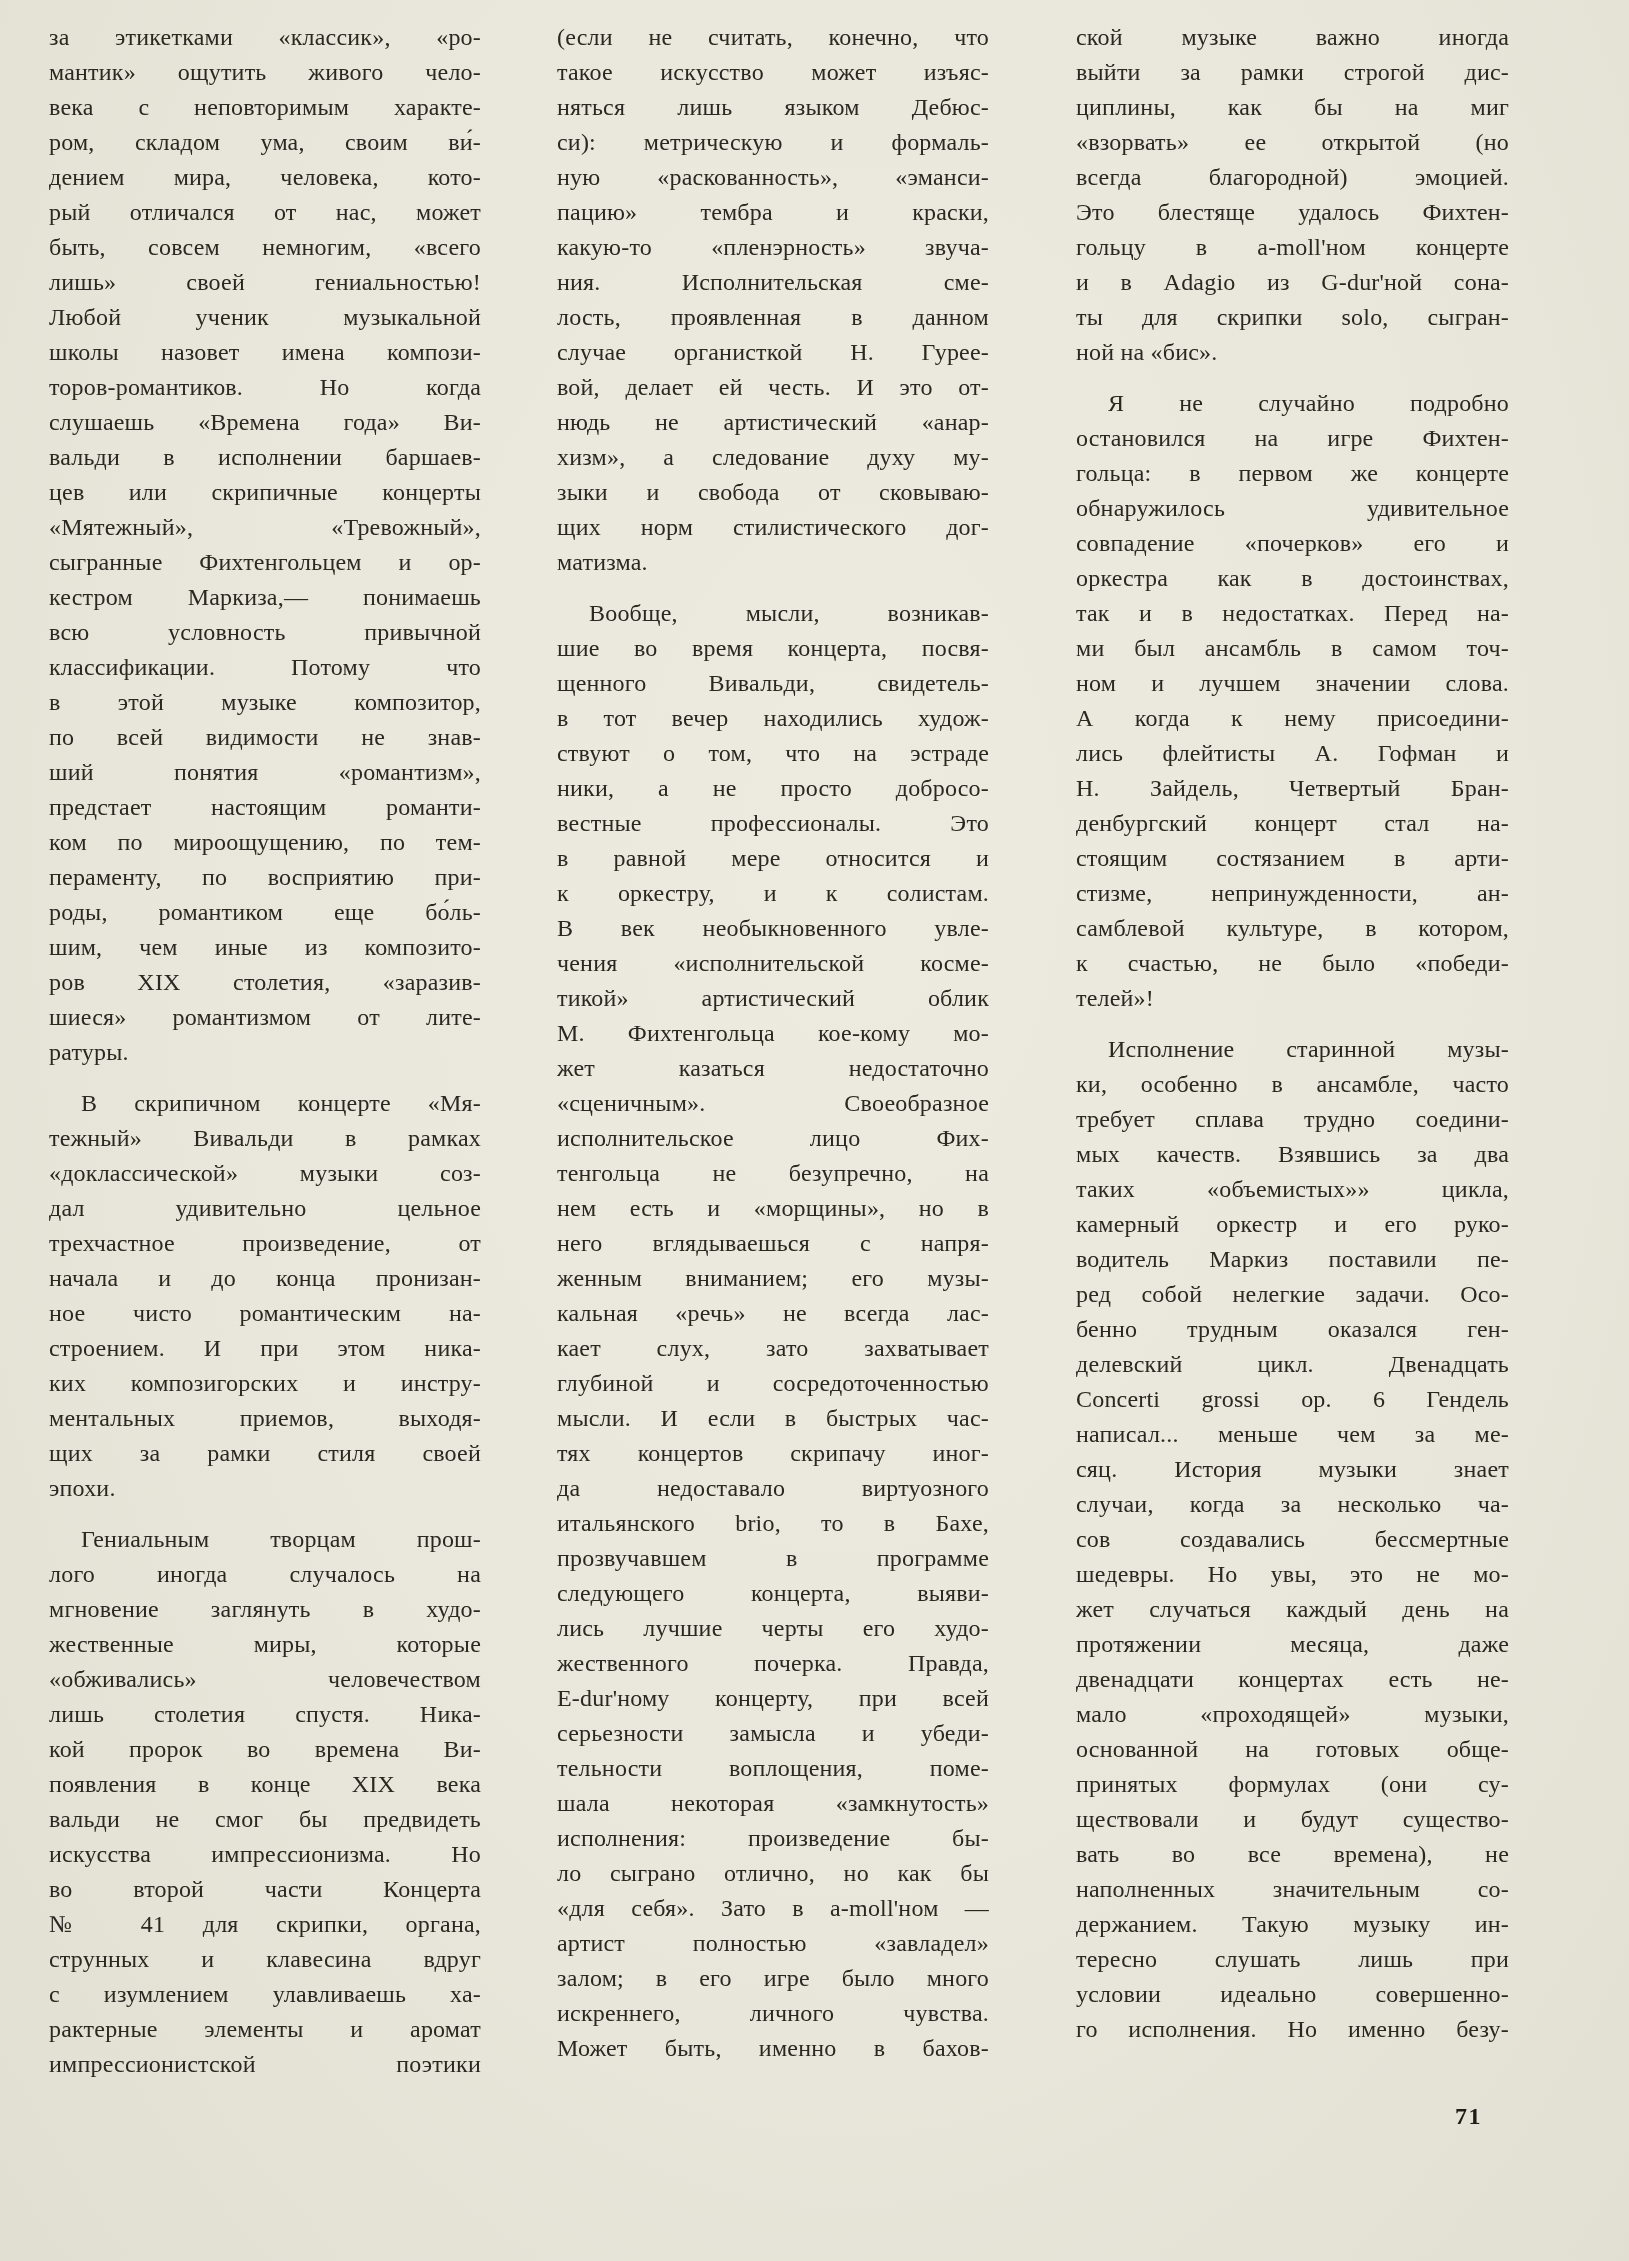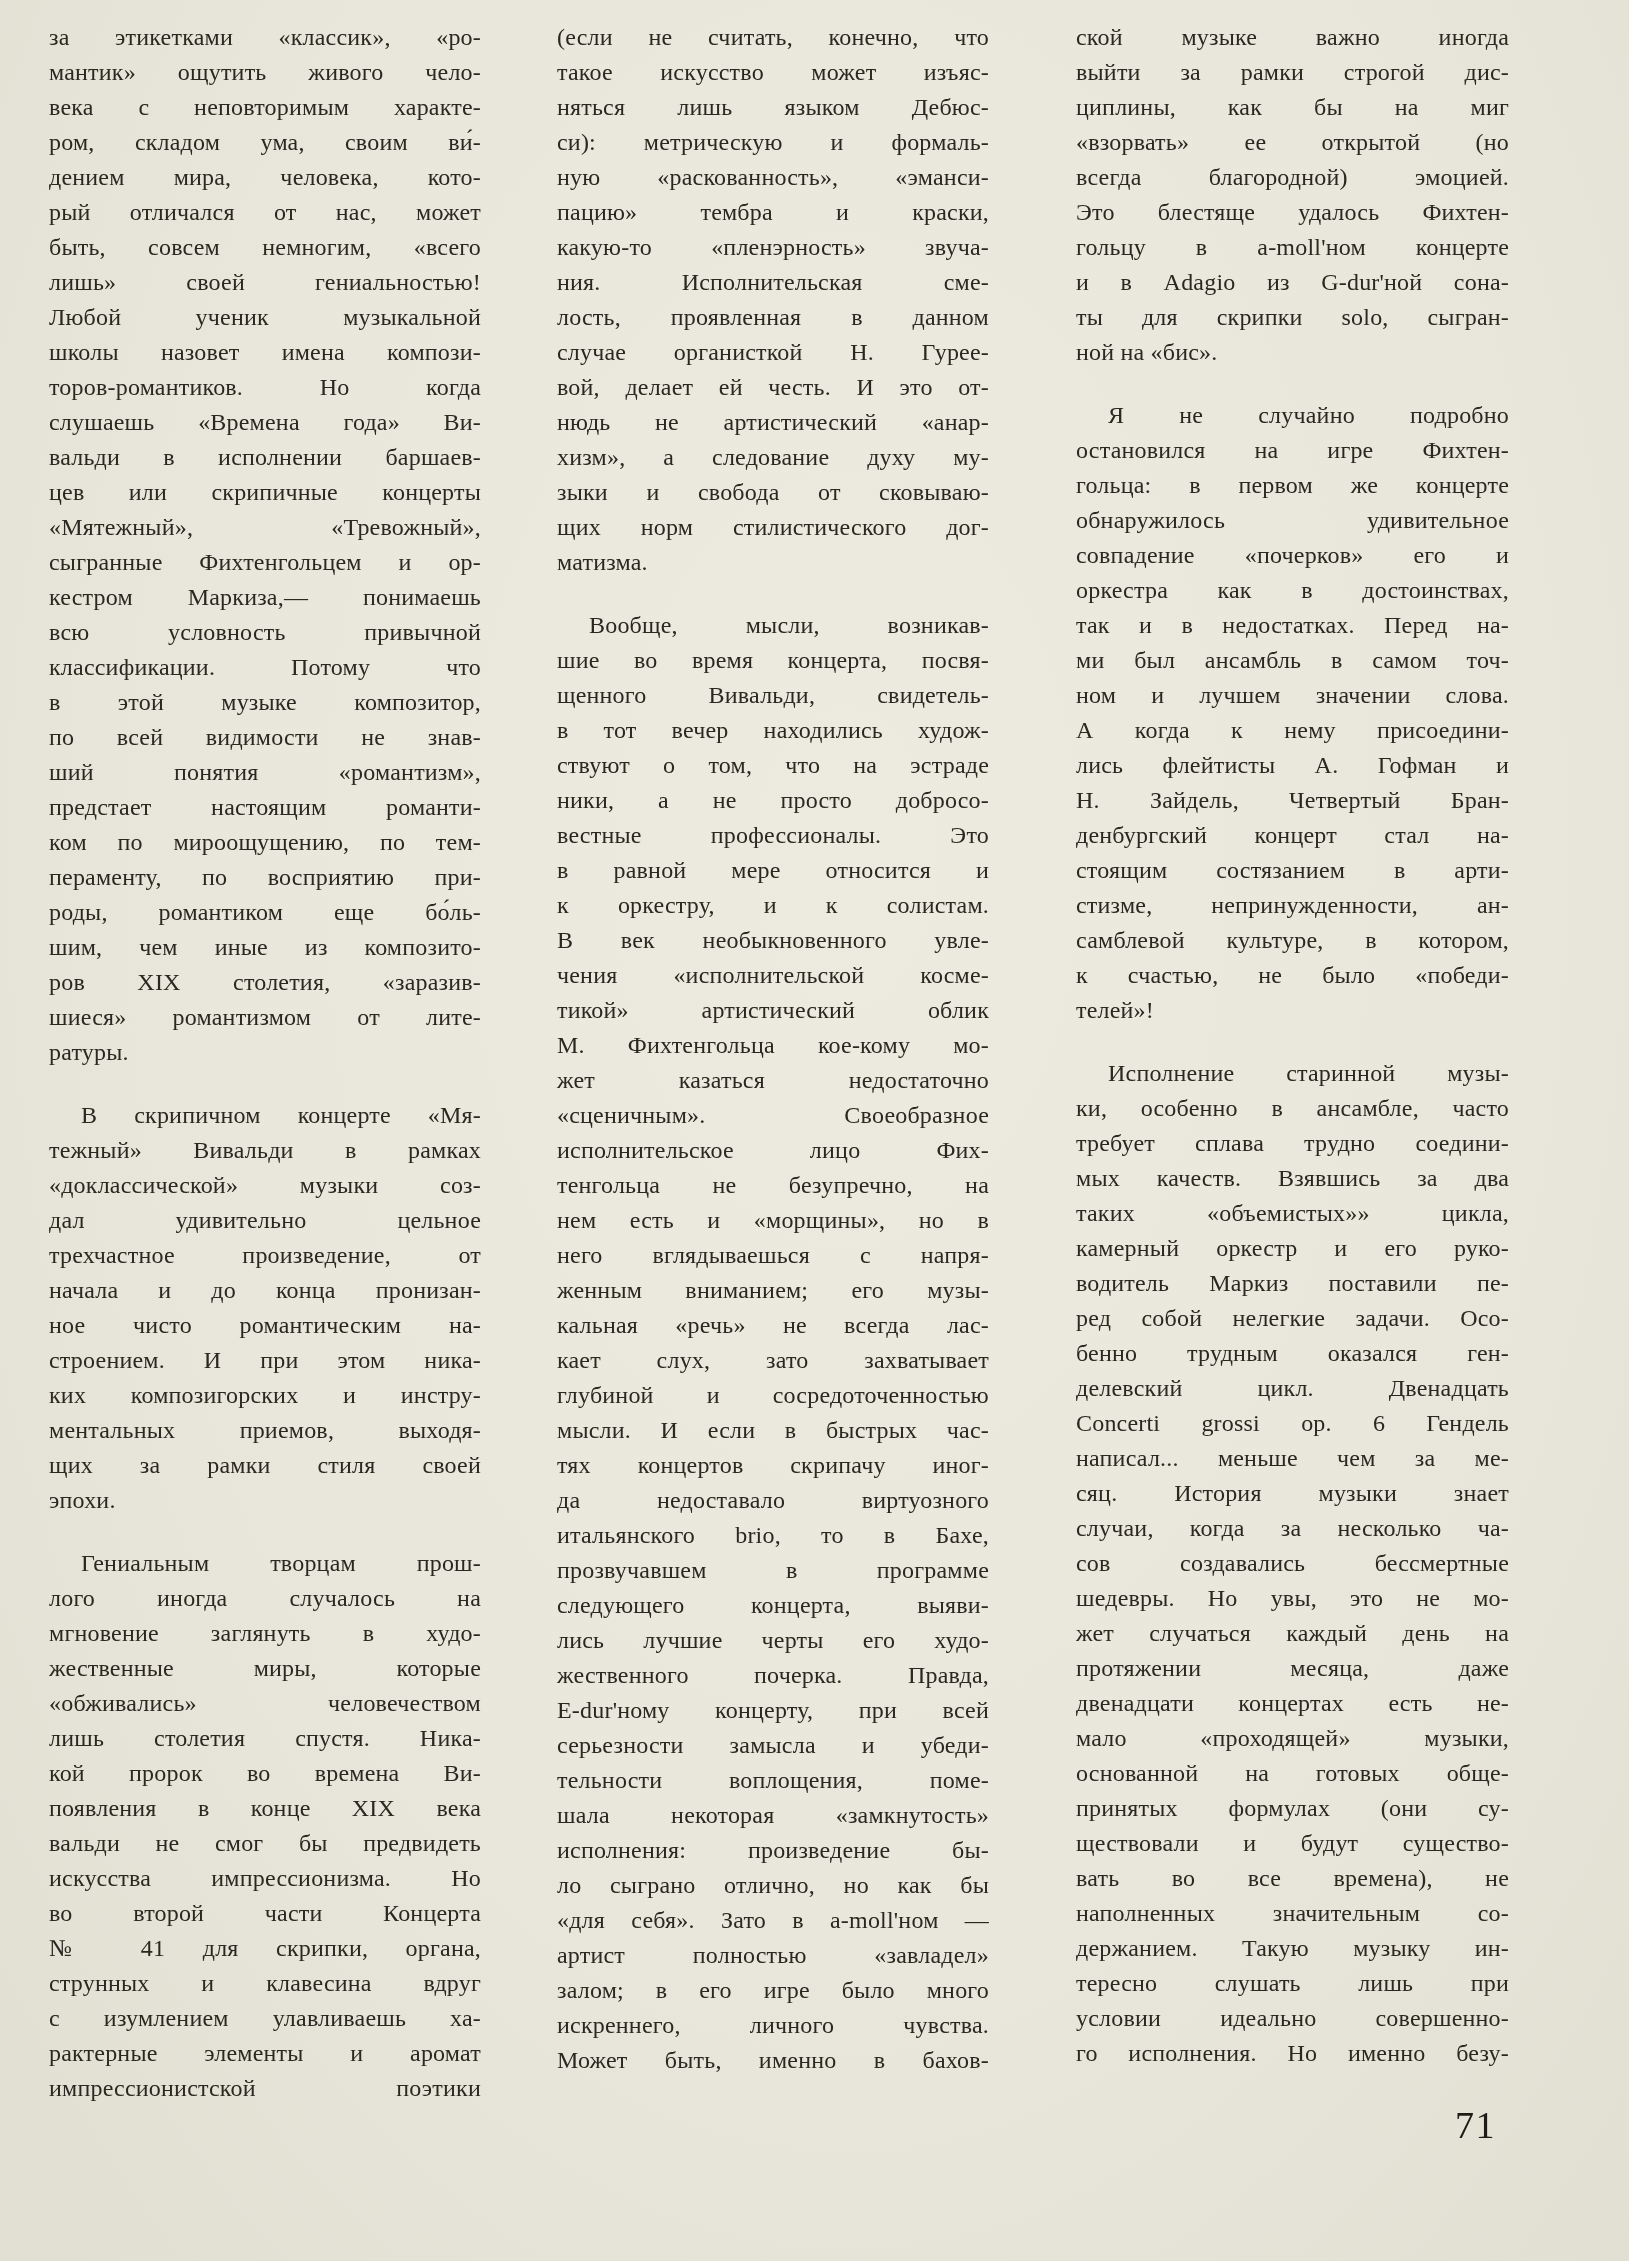--- a/index.html
+++ b/index.html
@@ -26,27 +26,27 @@
   .col-0 { left: 49px; }
   .col-1 { left: 557px; }
   .col-2 { left: 1076px; width: 433px; }
   .line {
     height: 35px;
     line-height: 35px;
     text-align: justify;
     text-align-last: justify;
     overflow: visible;
   }
-  .par-start { text-indent: 32px; margin-top: 28px; }
+  .par-start { text-indent: 32px; margin-top: 16px; }
   .par-end { text-align-last: left; }
   .page-number {
     position: absolute;
     left: 1455px; top: 2103px;
-    font-size: 38px;
-    font-weight: normal;
+    font-size: 24px;
+    font-weight: bold;
     color: #1f1c17;
     letter-spacing: 1.6px;
     text-align: right;
   }
 </style>
 </head>
 <body>
 
 <div class="page">
   <div class="col col-0">

